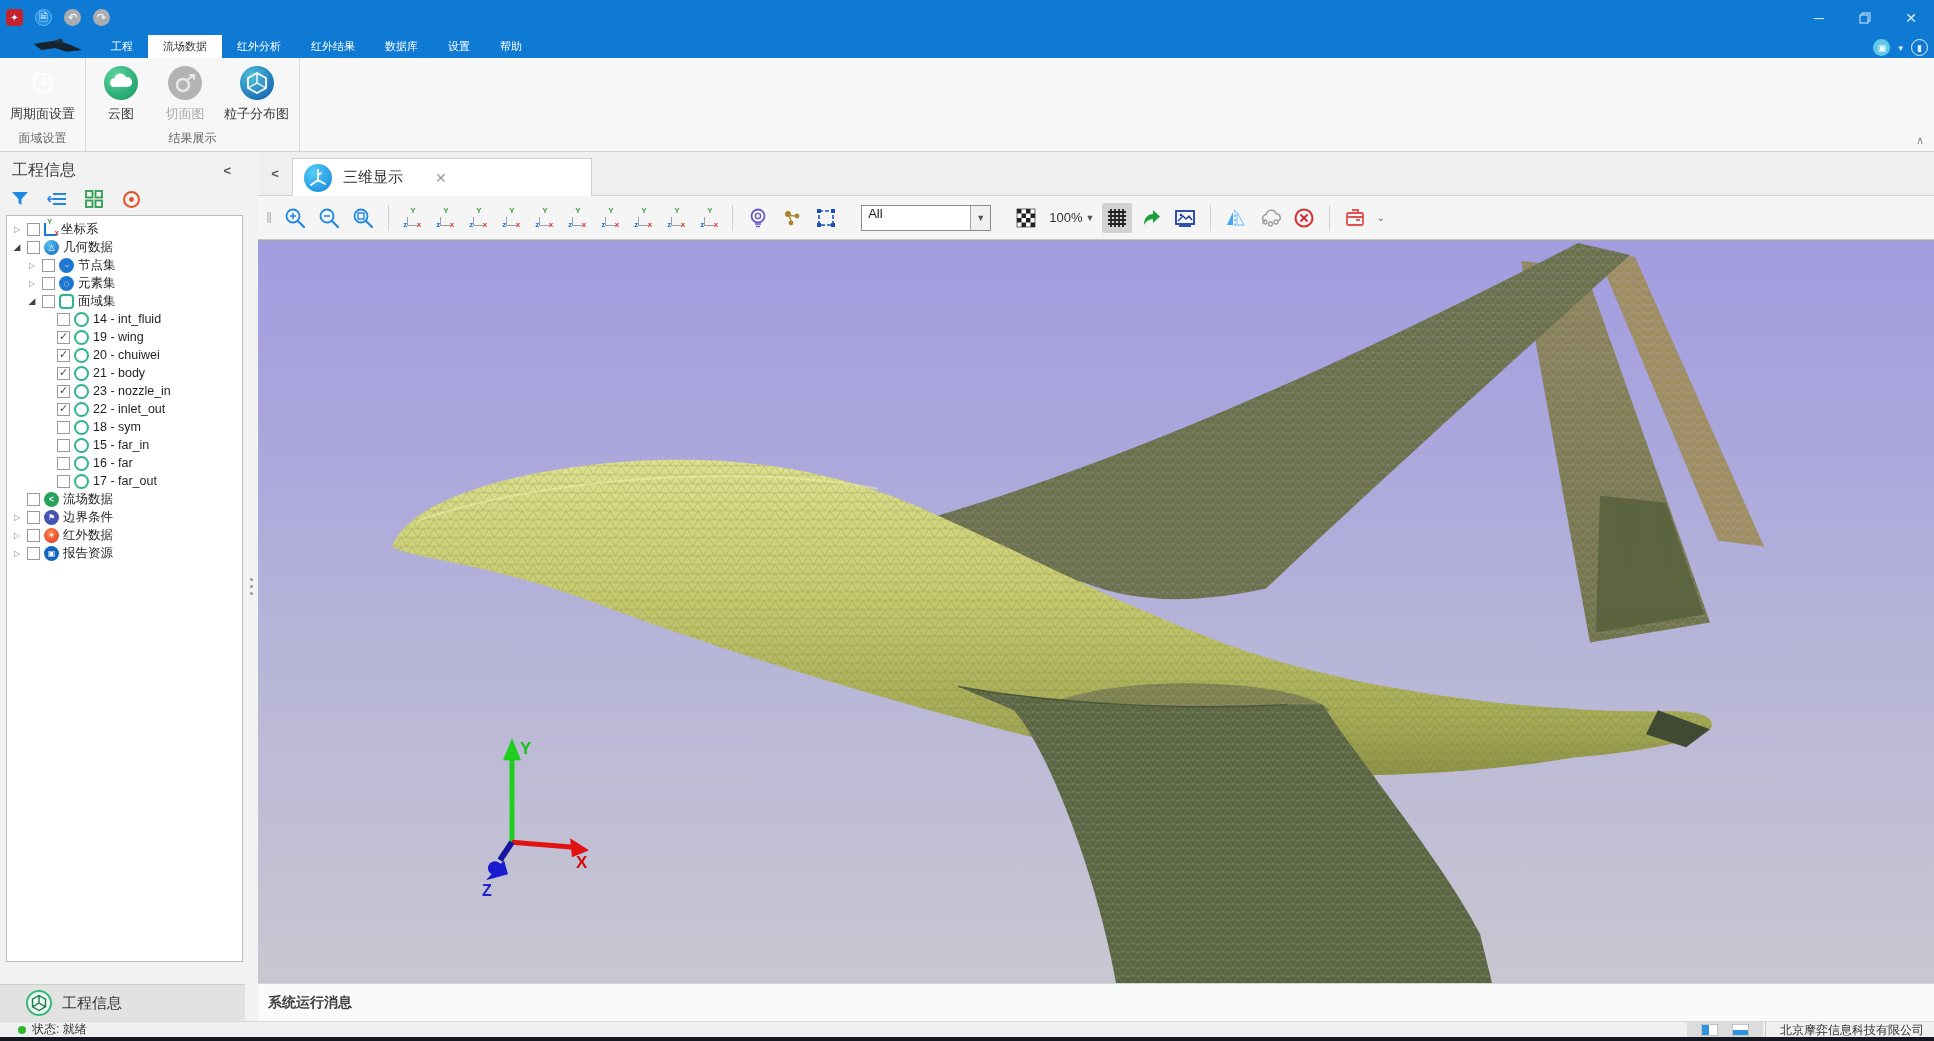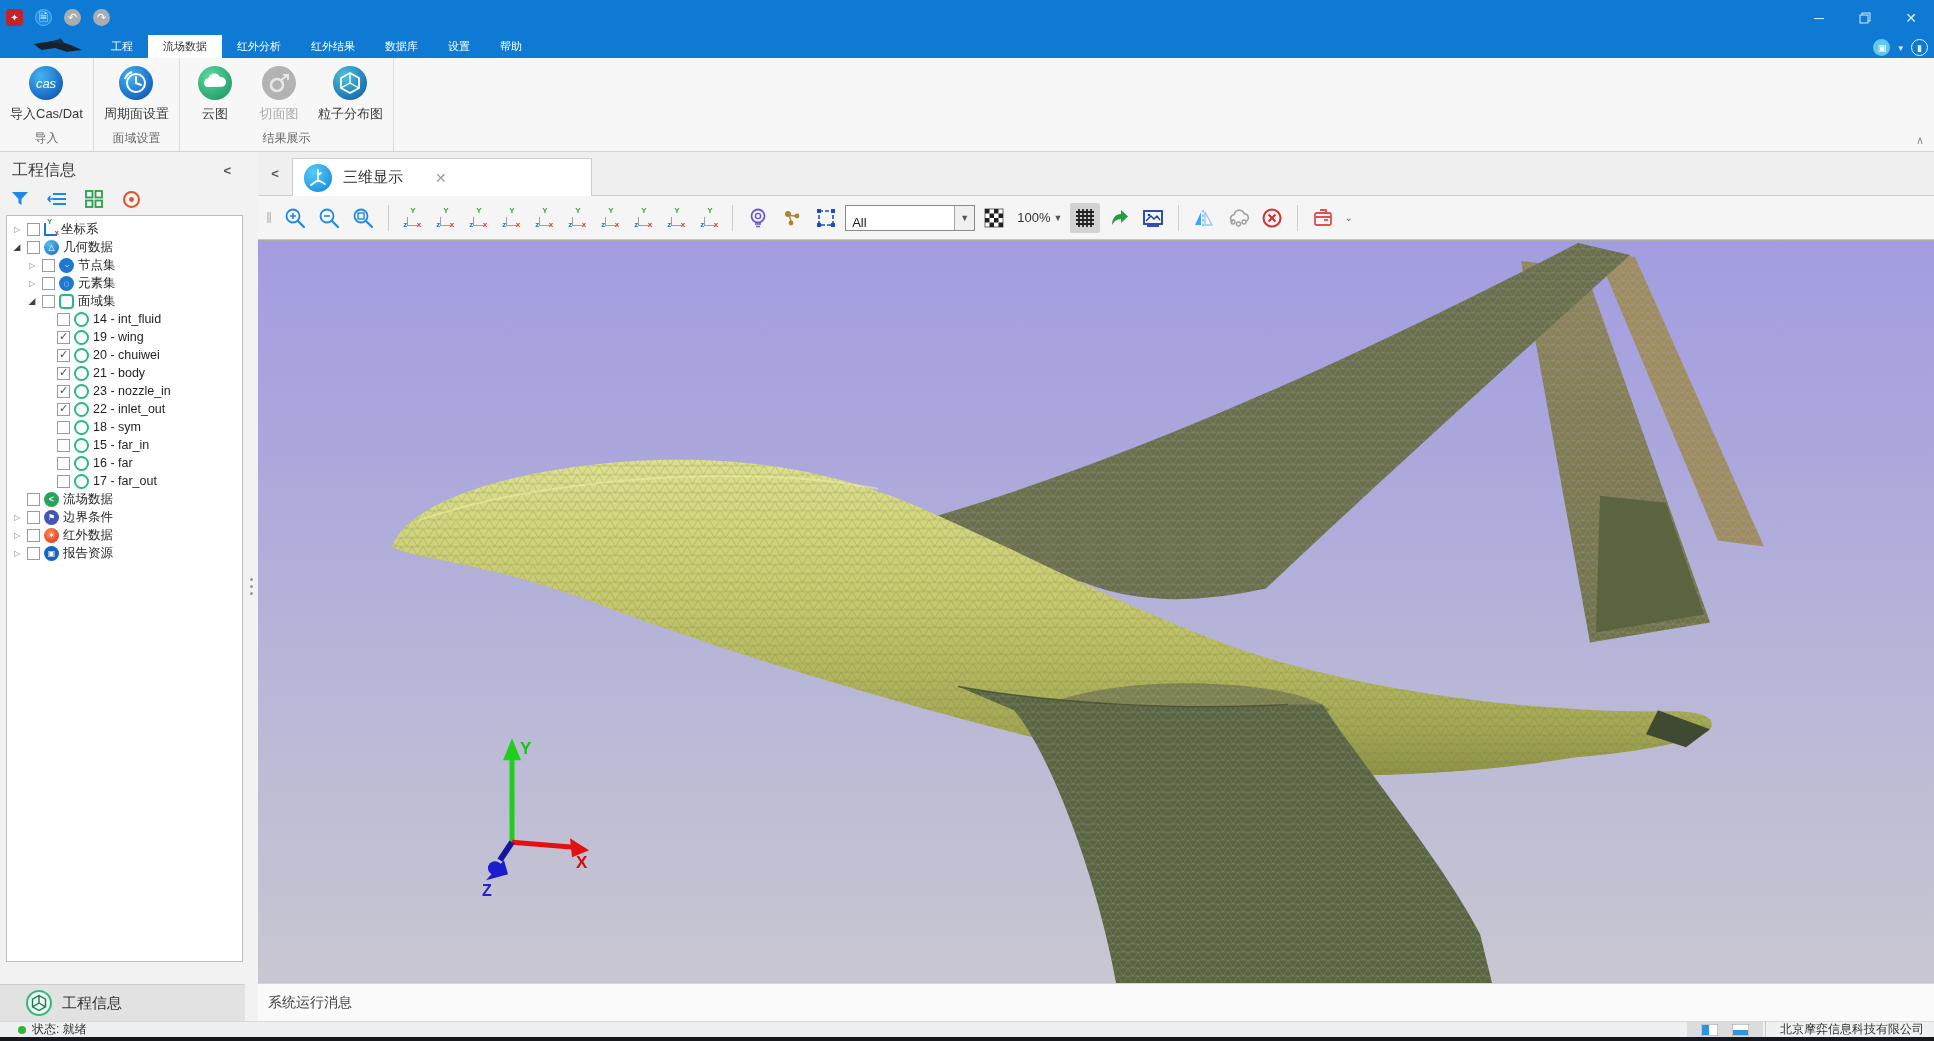--- a/index.html
+++ b/index.html
@@ -105,40 +105,40 @@
   .tbtn { width:30px; height:30px; display:flex; align-items:center; justify-content:center; border-radius:2px; position:relative; flex:none; }
   .tbtn.pressed { background:#d2d2d2; }
   .tb-sep { width:1px; height:26px; background:#d0d0d0; margin:0 6px; flex:none; }
   .viewbtn { width:26px; }
   .viewbtn i { position:absolute; font-style:normal; font-weight:bold; font-size:8px; }
   .viewbtn .vy { color:#43a047; top:3px; left:11px; }
   .viewbtn .vx { color:#e53935; bottom:4px; right:4px; }
   .viewbtn .vz { color:#1976d2; bottom:4px; left:4px; }
   .viewbtn::after { content:""; position:absolute; left:8px; bottom:7px; width:10px; height:8px;
     border-left:1.5px solid #9aa0a6; border-bottom:1.5px solid #9aa0a6; }
-  .combo { width:130px; height:26px; background:#fff; border:1px solid #8a8a8a; display:flex; align-items:flex-end; margin:0 0; }
+  .combo { width:130px; height:26px; background:#fff; border:1px solid #8a8a8a; display:flex; align-items:flex-start; margin:0 16px; }
   .combo-value { flex:1; font-size:13px; color:#222; padding-left:6px; }
   .combo-dd { width:20px; height:24px; background:#f0f0f0; border-left:1px solid #a5a5a5; display:flex; align-items:center; justify-content:center; color:#555; font-size:9px; }
   .zoom-level { font-size:13px; color:#333; display:flex; align-items:center; gap:3px; padding:0 4px; }
   .zoom-level .caret { font-size:9px; color:#555; }
   .dd-caret { color:#666; font-size:10px; margin-left:2px; }
 
   
   .viewport { flex:1; position:relative; border-top:1px solid #a9a9a9; min-height:0;
     background:linear-gradient(180deg,#a29de0 0%, #aca8dc 30%, #b9b7d7 60%, #c8c7d1 100%); }
   .viewport svg.scene { position:absolute; inset:0; width:100%; height:100%; }
 
-  .msgbar { height:38px; background:#fafafa; border-top:1px solid #d6d6d6; display:flex; align-items:center; padding-left:10px; flex:none; }
+  .msgbar { height:38px; background:#fafafa; border-top:1px solid #d6d6d6; display:flex; align-items:center; padding-left:10px; flex:none;font-weight:bold; }
   .msg-text { font-size:14px; color:#3f3f3f; }
 
   
   .statusbar { height:16px; background:#eef0f1; border-top:1px solid #d9d9d9; display:flex; align-items:center; font-size:12px; color:#333; flex:none; }
   .status-left { display:flex; align-items:center; gap:6px; padding-left:18px; }
   .status-dot { width:8px; height:8px; border-radius:50%; background:#2db82d; }
-  .status-right { margin-left:auto; display:flex; align-items:center; height:16px; }
+  .status-right { margin-left:auto; display:flex; align-items:flex-start; height:16px; }
   .layout-icons { background:#dcdcdc; height:16px; display:flex; align-items:center; gap:14px; padding:0 14px; }
   .company { padding:0 10px 0 14px; border-left:1px solid #c9c9c9; margin-left:2px; color:#333; }
   .bottomstrip { height:4px; background:#15191f; flex:none; }
 </style>
 </head>
 <body>
 
 <div class="app">
 
   <div class="titlebar">
@@ -175,38 +175,20 @@
       <span class="menu-item">帮助</span>
     </div>
     <div class="menubar-right">
       <span class="mb-circle mb-teal">▣</span>
       <span class="mb-caret">▾</span>
       <span class="mb-circle mb-outline">▮</span>
     </div>
   </div>
 
   <div class="ribbon">
-    <div class="rgroup">
-      <div class="rbuttons">
-        <div class="rbtn">
-          <svg class="rbtn-icon" viewBox="0 0 38 38">
-            <defs>
-                <radialGradient id="gBlue" cx="35%" cy="30%" r="80%">
-                  <stop offset="0" stop-color="#41b6f2"></stop>
-                  <stop offset="1" stop-color="#1157b8"></stop>
-                </radialGradient>
-              </defs>
-            <circle cx="19" cy="19" r="17" fill="url(#gBlue)"></circle>
-            <text x="19" y="24" text-anchor="middle" font-size="13" font-style="italic" fill="#fff">cas</text>
-          </svg>
-          <span class="rbtn-label">导入Cas/Dat</span>
-        </div>
-      </div>
-      <div class="rgroup-label">导入</div>
-    </div>
     <div class="rgroup">
       <div class="rbuttons">
         <div class="rbtn">
           <svg class="rbtn-icon" viewBox="0 0 38 38">
             <circle cx="19" cy="19" r="17" fill="url(#gBlue)"></circle>
             <circle cx="19" cy="19" r="9" fill="none" stroke="#fff" stroke-width="2"></circle>
             <path d="M19 13 V19 L24 21" fill="none" stroke="#fff" stroke-width="2" stroke-linecap="round"></path>
             <path d="M8 15 A11 11 0 0 1 15 8" fill="none" stroke="#fff" stroke-width="2"></path>
           </svg>
           <span class="rbtn-label">周期面设置</span>

